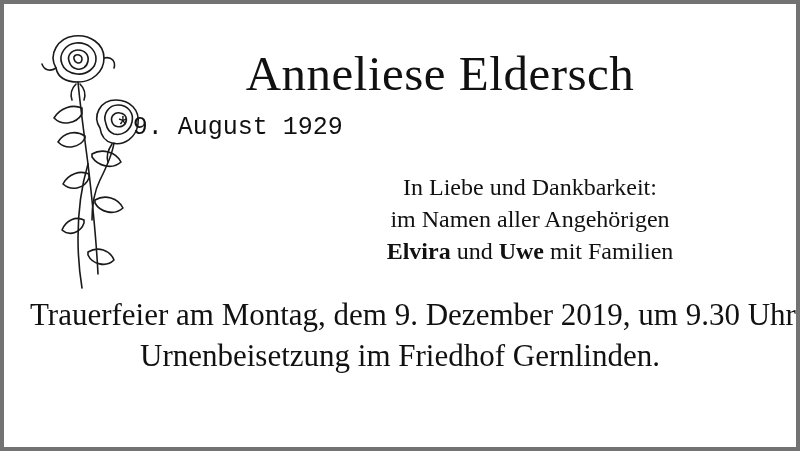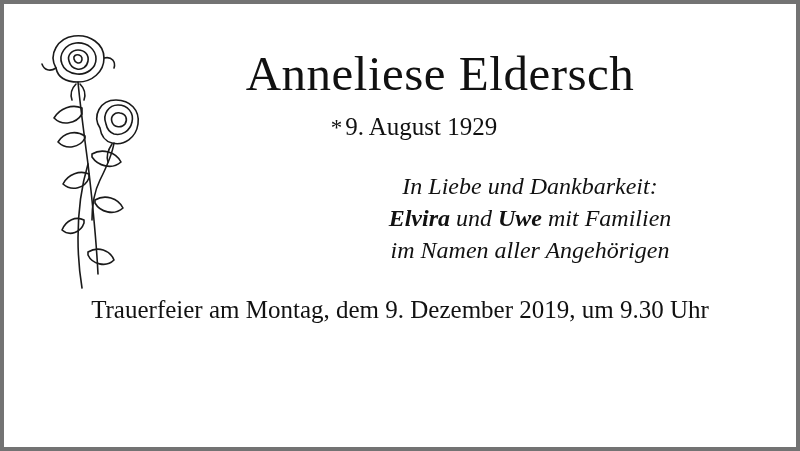--- a/index.html
+++ b/index.html
@@ -45,24 +45,25 @@
     text-align: center;
     font-size: 49px;
     line-height: 1.05;
     letter-spacing: 0.5px;
     margin: 26px 0 0 80px;
     white-space: nowrap;
   }
   .dates {
     margin: 14px 0 0 86px;
     display: flex;
-    justify-content: center;
+    justify-content: flex-start;
     align-items: baseline;
     font-size: 25px;
     white-space: nowrap;
+    font-family: Liberation Mono, monospace;
   }
   .dates .birth {
     margin-right: 58px;
   }
   .dagger {
     font-size: 24px;
     margin-right: 5px;
   }
   .star {
     font-size: 23px;
@@ -70,29 +71,28 @@
   }
   .dedication {
     margin: 30px 40px 0 0;
     text-align: center;
     font-size: 24px;
     line-height: 1.33;
     padding-left: 300px;
   }
   .dedication .line {
     white-space: nowrap;
-    font-style: italic;
   }
   .dedication b {
     font-weight: bold;
   }
   .ceremony {
     margin: 26px 0 0 0;
     text-align: center;
-    font-size: 25px;
+    font-size: 31px;
     line-height: 1.33;
   }
   .ceremony .line {
     white-space: nowrap;
   }
 </style>
 </head>
 <body>
 
 <div class="obituary">
@@ -134,22 +134,23 @@
     <div class="name">Anneliese Eldersch</div>
 
     <div class="dates">
       <span class="birth">
         <span class="star">*</span><span>9. August 1929</span>
       </span>
     </div>
 
     <div class="dedication">
       <div class="line">In Liebe und Dankbarkeit:</div>
+      <div class="line">im Namen aller Angehörigen</div>
       <div class="line"><b>Elvira</b><span> und </span><b>Uwe</b><span> mit Familien</span></div>
-      <div class="line">im Namen aller Angehörigen</div>
     </div>
 
     <div class="ceremony">
       <div class="line">Trauerfeier am Montag, dem 9. Dezember 2019, um 9.30 Uhr</div>
+      <div class="line">Urnenbeisetzung im Friedhof Gernlinden.</div>
     </div>
 
   </div>
 </div>
 
 </body></html>

